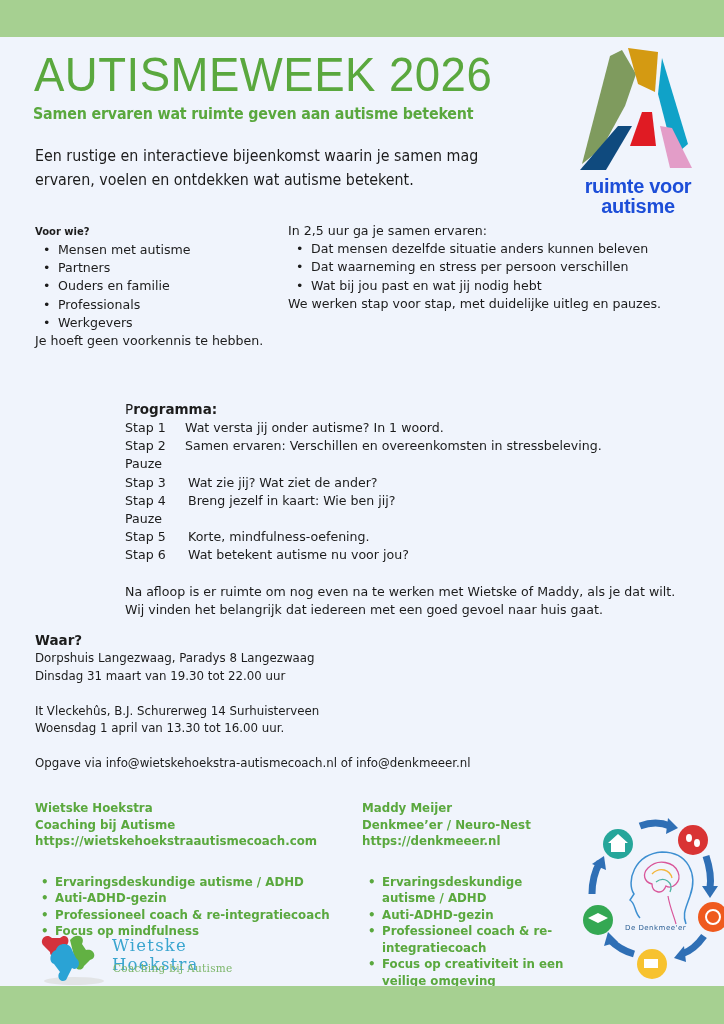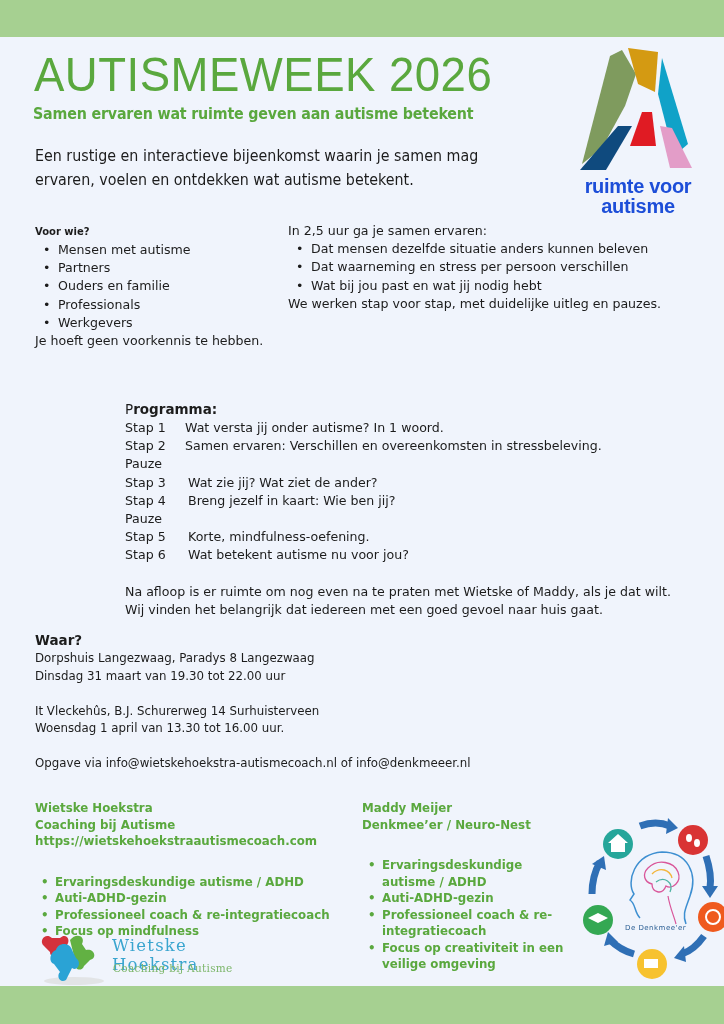--- a/index.html
+++ b/index.html
@@ -157,21 +157,21 @@
     </div>
   <div class="step indent">
       <span class="sl">Stap 5</span>
       <span class="st">Korte, mindfulness-oefening.</span>
     </div>
   <div class="step indent">
       <span class="sl">Stap 6</span>
       <span class="st">Wat betekent autisme nu voor jou?</span>
     </div>
   <div class="after">
-    <div>Na afloop is er ruimte om nog even na te praten  met Wietske of Maddy, als je dat wilt.</div>
+    <div>Na afloop is er ruimte om nog even na te werken  met Wietske of Maddy, als je dat wilt.</div>
     <div>Wij vinden het belangrijk dat iedereen met een goed gevoel naar huis gaat.</div>
   </div>
 </section>
 
 <section class="waar">
   <h3>Waar?</h3>
   <div>Dorpshuis Langezwaag, Paradys 8 Langezwaag</div>
   <div>Dinsdag 31 maart van 19.30 tot 22.00 uur</div>
   <div class="gap"></div>
   <div>It Vleckehûs, B.J. Schurerweg 14 Surhuisterveen</div>
@@ -188,20 +188,21 @@
     <li>Ervaringsdeskundige autisme / ADHD</li>
     <li>Auti-ADHD-gezin</li>
     <li>Professioneel coach &amp; re-integratiecoach</li>
     <li>Focus op mindfulness</li>
   </ul>
 </section>
 
 <section class="coach coach-right">
   <div>Maddy Meijer</div>
   <div>Denkmee’er / Neuro-Nest</div>
+  <div>https://denkmeeer.nl</div>
   <ul>
     <li>Ervaringsdeskundige autisme / ADHD</li>
     <li>Auti-ADHD-gezin</li>
     <li>Professioneel coach &amp; re-integratiecoach</li>
     <li>Focus op creativiteit in een veilige omgeving</li>
   </ul>
 </section>
 
 <div class="wh-logo">
   <svg width="72" height="58" viewBox="0 0 72 58">

